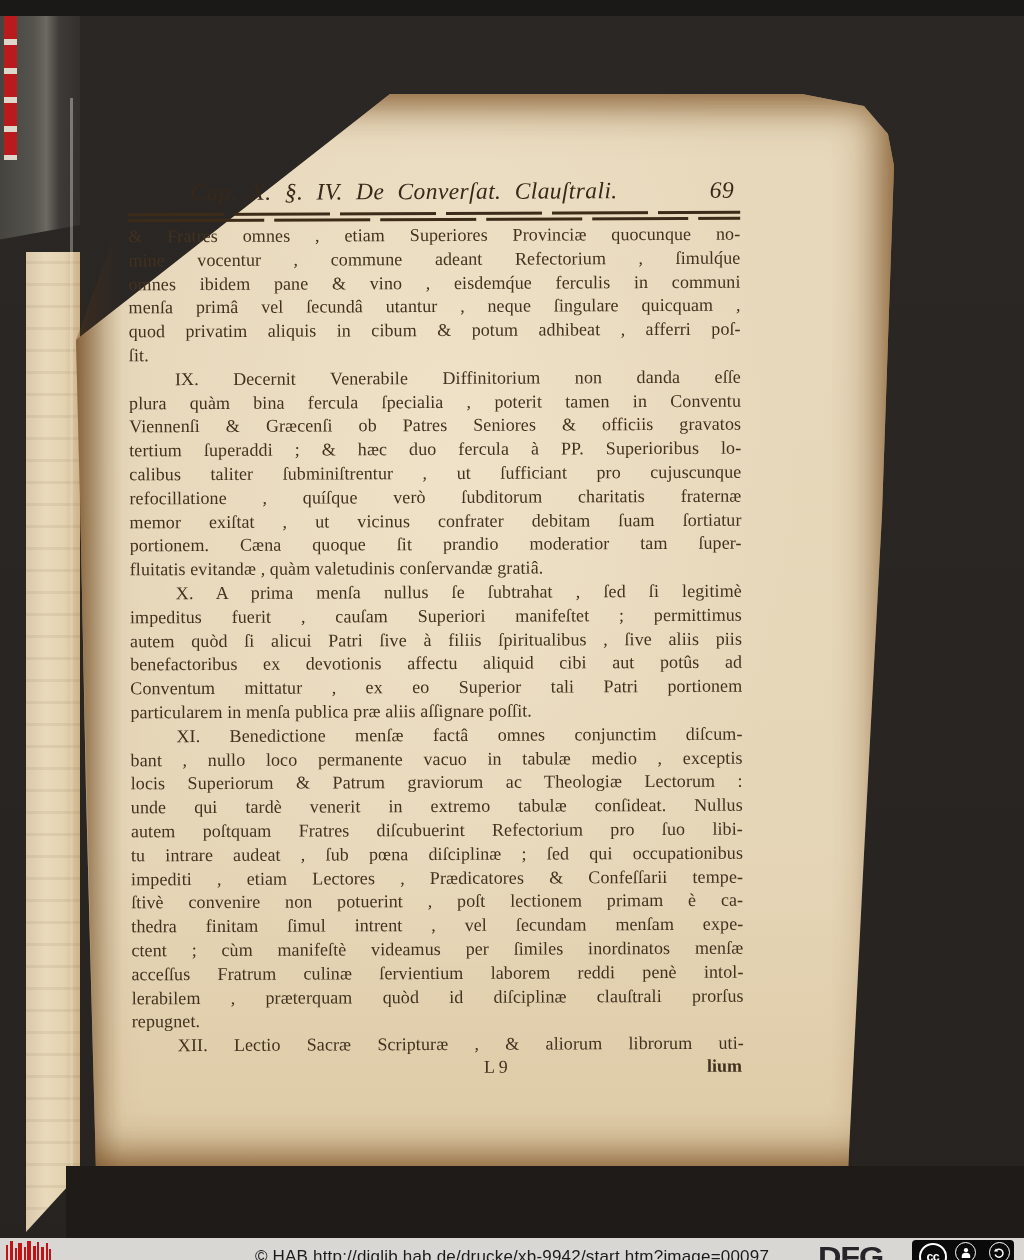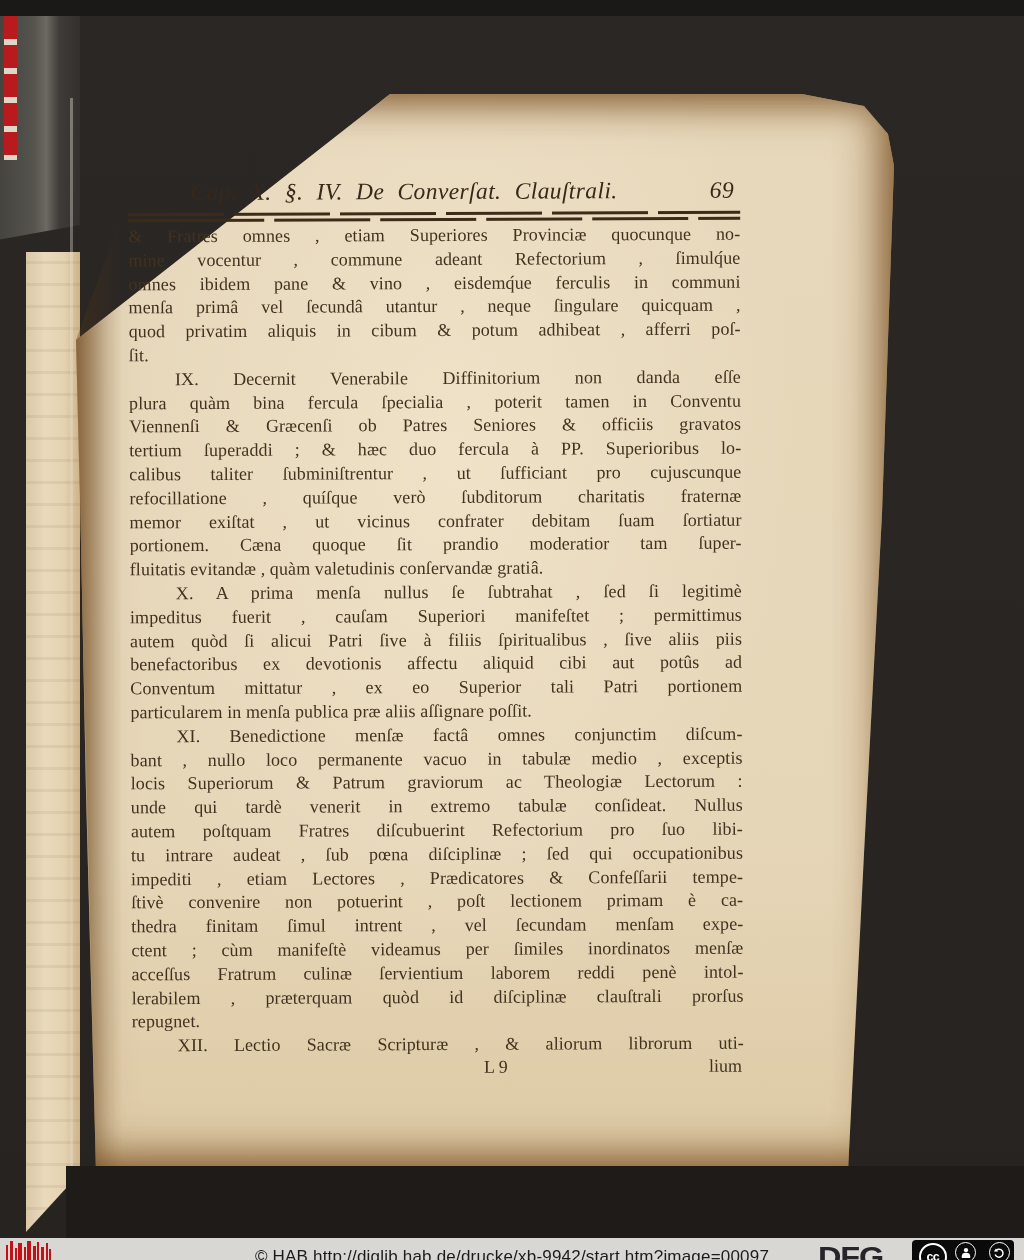--- a/index.html
+++ b/index.html
@@ -47,21 +47,21 @@
   .rule{height:3px;margin:2px 0 3px 0;
         background:repeating-linear-gradient(90deg,#3c2b18 0 96px,rgba(60,43,24,0) 96px 106px);}
   .rule.r2{margin-top:0;background-position:40px 0;}
   .lines{margin-top:3px;}
   .tl{height:23.8px;line-height:23.8px;font-size:18px;text-align:justify;text-align-last:justify;
       letter-spacing:.1px;color:#42311f;}
   .tl.ind{text-indent:46px;}
   .tl.last{text-align-last:left;}
   .catch{position:relative;height:24px;font-size:18px;color:#42311f;}
   .catch .l2{position:absolute;left:352px;}
-  .catch .lium{position:absolute;right:2px;}
+  .catch .lium{position:absolute;right:2px;font-weight:bold;}
   
   .footer{position:absolute;left:0;top:1222px;width:1024px;height:38px;background:#d8d7d4;}
   .credit{position:absolute;left:0;right:0;top:0;height:38px;line-height:38px;text-align:center;
           font-size:17px;color:#1b1b1b;letter-spacing:.2px;}
   .barcode{position:absolute;left:6px;top:3px;}
   .dfg{position:absolute;left:818px;top:2px;font-size:29px;font-weight:bold;color:#26252a;
        letter-spacing:-1px;transform:scaleX(1.12);transform-origin:left center;line-height:34px;}
   .cc-badge{position:absolute;left:912px;top:2px;width:102px;height:34px;background:#0a0a0a;
        border-radius:4px;display:flex;align-items:center;}
   .cc-circle{width:24px;height:24px;border:2.2px solid #fff;border-radius:50%;margin-left:7px;

